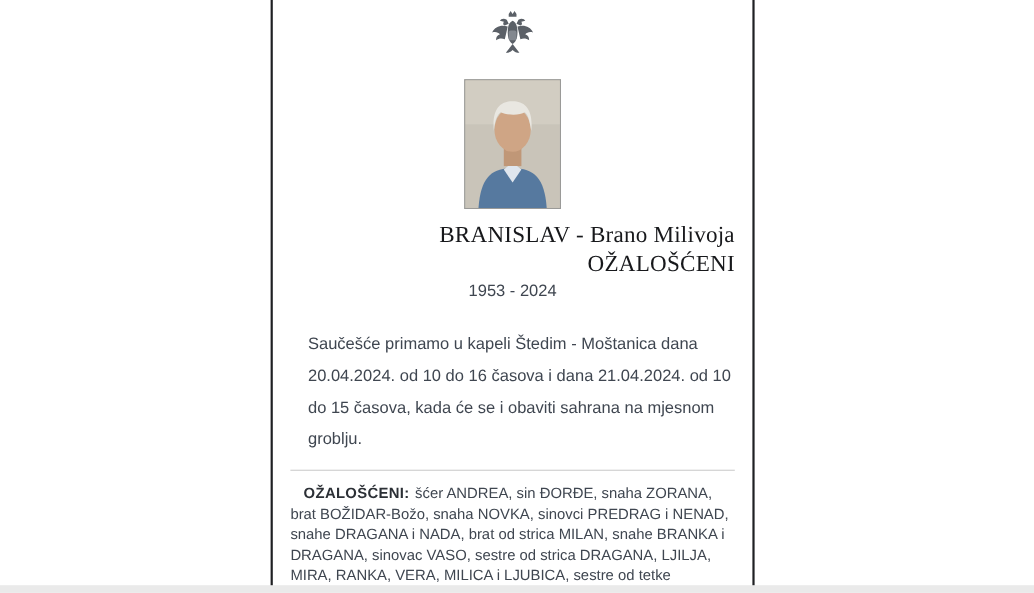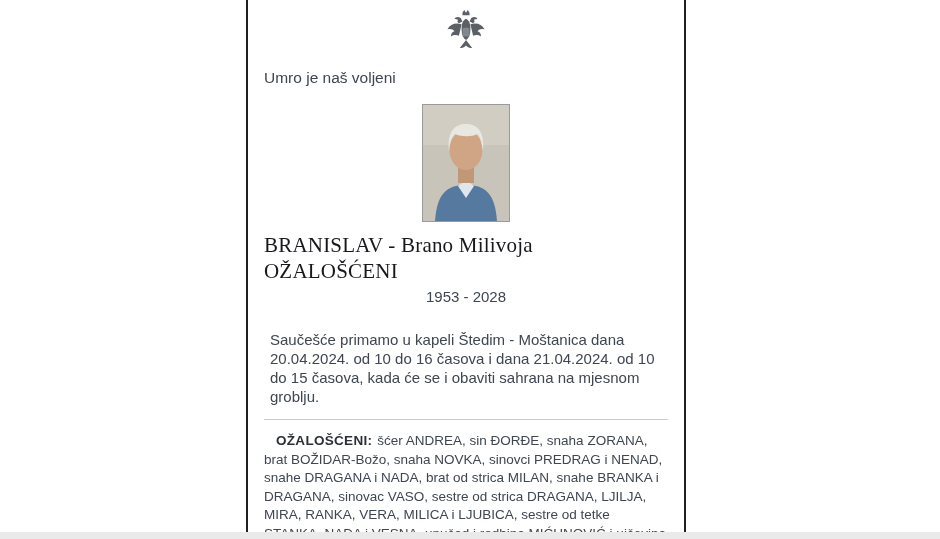--- a/index.html
+++ b/index.html
@@ -46,39 +46,39 @@
     display: block;
     margin: 16px auto 0 auto;
     width: 86px;
     height: 116px;
     border: 1px solid #9a9a98;
     background: #c8c3b8;
     overflow: hidden;
   }
   .name {
     margin: 10px 0 0 0;
-    text-align: left;
+    text-align: right;
     font-family: "Liberation Serif", "DejaVu Serif", serif;
     font-weight: 400;
     font-size: 21px;
     line-height: 26px;
     color: #17181b;
     letter-spacing: 0.2px;
   }
   .years {
     margin: 3px 0 0 0;
     text-align: center;
     font-size: 15px;
     line-height: 20px;
     color: #3f4650;
   }
   .details {
-    margin: 23px 0 0 6px;
+    margin: 23px 0 0 16px;
     font-size: 15px;
-    line-height: 19px;
+    line-height: 29px;
     color: #3f4650;
   }
   .divider {
     margin: 13px 0 0 0;
     border: 0;
     border-top: 1px solid #cccccc;
     height: 0;
   }
   .mourners {
     margin: 12px 0 0 0;
@@ -117,40 +117,39 @@
           <path d="M30 9 c3 -2 6 -1 7 1 l-4 1 c1 2 1 3 -1 4 l-4 -2 z"></path>
           <path d="M24 10 c4 2 5 6 5 12 0 6 -2 10 -5 12 -3 -2 -5 -6 -5 -12 0 -6 1 -10 5 -12 z"></path>
           <path d="M19 16 C12 14 6 16 3 22 c4 -1 6 0 8 2 -3 1 -4 3 -4 6 3 -2 6 -2 9 -1 z"></path>
           <path d="M29 16 c7 -2 13 0 16 6 -4 -1 -6 0 -8 2 3 1 4 3 4 6 -3 -2 -6 -2 -9 -1 z"></path>
           <path d="M24 34 l-7 9 c3 0 5 -1 7 -3 2 2 4 3 7 3 z"></path>
           <rect x="20" y="20" width="8" height="10" rx="2" fill="#83888f"></rect>
         </g>
       </svg>
     </div>
 
-    <p class="intro">Umro je naš voljeni</p>
 
     <div class="photo">
       <svg viewBox="0 0 86 116" width="86" height="116" aria-hidden="true">
         <rect width="86" height="116" fill="#c9c4b9"></rect>
         <rect width="86" height="40" fill="#d2cdc2"></rect>
         <rect x="35" y="60" width="16" height="18" fill="#c09777"></rect>
         <ellipse cx="43" cy="45" rx="16.5" ry="20" fill="#cfa585"></ellipse>
         <path d="M26 46 C24 26 32 19 43 19 c11 0 19 7 17 27 c-2 -11 -3 -15 -6 -17 -4 3 -16 3 -22 0 -3 3 -5 6 -6 17 z" fill="#e9e7e1"></path>
         <path d="M12 116 c2 -27 11 -36 31 -36 20 0 29 9 31 36 z" fill="#56799f"></path>
         <path d="M35 81 l8 12 8 -12 -4 -3 h-8 z" fill="#dfe6ee"></path>
       </svg>
     </div>
 
     <h1 class="name">
       <span>BRANISLAV - Brano Milivoja</span><br>
       <span>OŽALOŠĆENI</span>
     </h1>
 
-    <p class="years">1953 - 2028</p>
+    <p class="years">1953 - 2024</p>
 
     <p class="details">Saučešće primamo u kapeli Štedim - Moštanica dana 20.04.2024. od 10 do 16 časova i dana 21.04.2024. od 10 do 15 časova, kada će se i obaviti sahrana na mjesnom groblju.</p>
 
     <hr class="divider">
 
     <p class="mourners"><strong>OŽALOŠĆENI:</strong><span>šćer ANDREA, sin ĐORĐE, snaha ZORANA, brat BOŽIDAR-Božo, snaha NOVKA, sinovci PREDRAG i NENAD, snahe DRAGANA i NADA, brat od strica MILAN, snahe BRANKA i DRAGANA, sinovac VASO, sestre od strica DRAGANA, LJILJA, MIRA, RANKA, VERA, MILICA i LJUBICA, sestre od tetke STANKA, NADA i VESNA, unučad i rodbina MIĆUNOVIĆ i ujčevina PEKOVIĆ.</span></p>
 
   </div>
 
   <div class="bottom-strip"></div>

